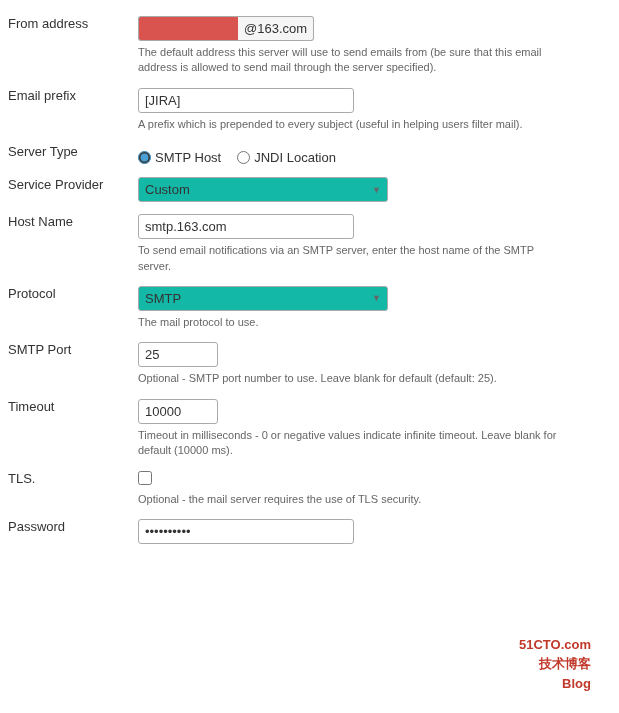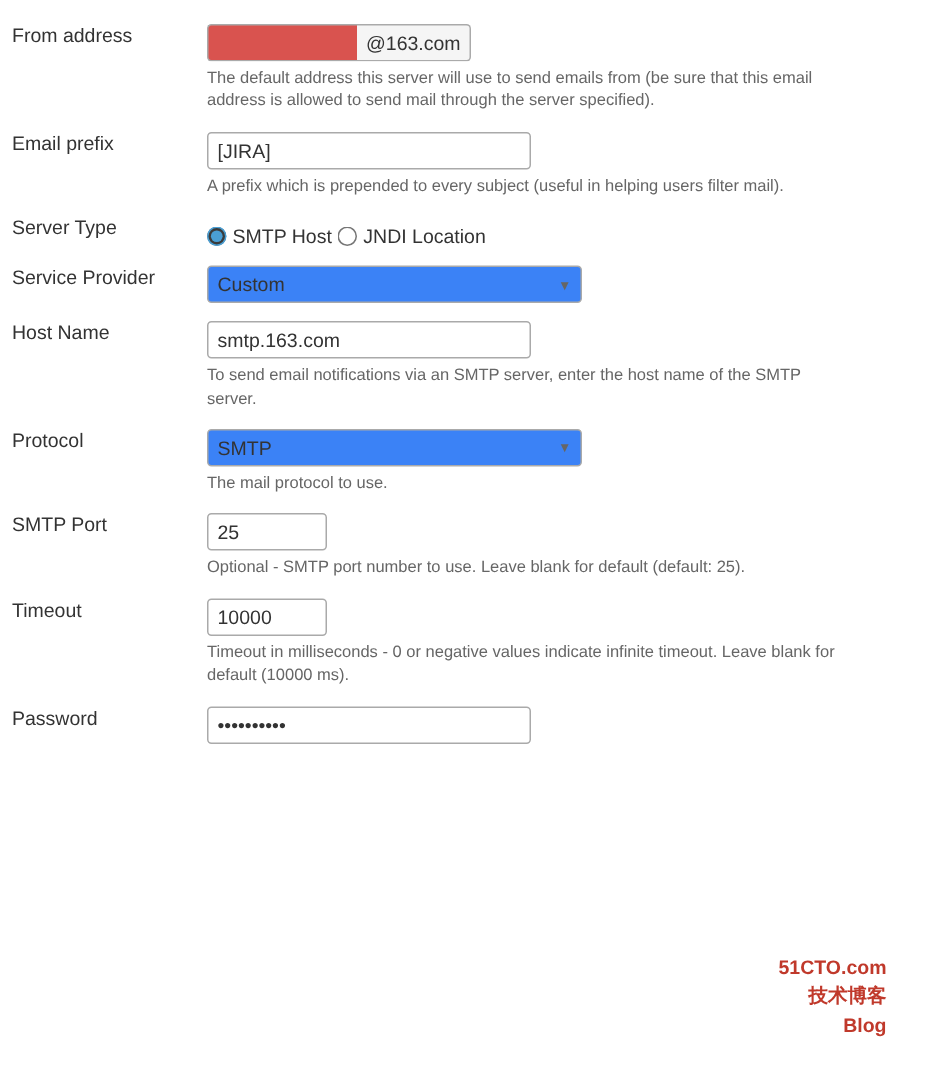--- a/index.html
+++ b/index.html
@@ -65,41 +65,41 @@
       display: inline-block;
     }
     .select-wrapper select {
       appearance: none;
       -webkit-appearance: none;
       border: 1px solid #aaa;
       border-radius: 3px;
       padding: 4px 24px 4px 6px;
       font-size: 13px;
       color: #333;
-      background: #3b82f6;
+      background: #14b8a6;
       cursor: pointer;
       outline: none;
     }
     .select-wrapper::after {
       content: "▼";
       font-size: 9px;
       color: #666;
       position: absolute;
       right: 7px;
       top: 50%;
       transform: translateY(-50%);
       pointer-events: none;
     }
     .select-standard select {
       width: 250px;
     }
     .radio-group {
       display: flex;
       align-items: flex-end;
-      gap: 4px;
+      gap: 16px;
       padding-top: 6px;
     }
     .radio-group label {
       display: flex;
       align-items: center;
       gap: 4px;
       cursor: pointer;
       font-size: 13px;
     }
     input[type="radio"] {
@@ -253,20 +253,27 @@
   </tr>
 
   <tr>
     <td class="label-cell">Timeout</td>
     <td class="field-cell">
       <input type="text" class="input-short" value="10000" style="">
       <div class="hint-text">Timeout in milliseconds - 0 or negative values indicate infinite timeout. Leave blank for default (10000 ms).</div>
     </td>
   </tr>
 
+  <tr>
+    <td class="label-cell">TLS.</td>
+    <td class="field-cell">
+      <input type="checkbox" style="">
+      <div class="hint-text">Optional - the mail server requires the use of TLS security.</div>
+    </td>
+  </tr>
 
 
   <tr>
     <td class="label-cell">Password</td>
     <td class="field-cell">
       <input type="password" class="input-standard" value="••••••••••" style="">
     </td>
   </tr>
 </tbody>
   </table>

